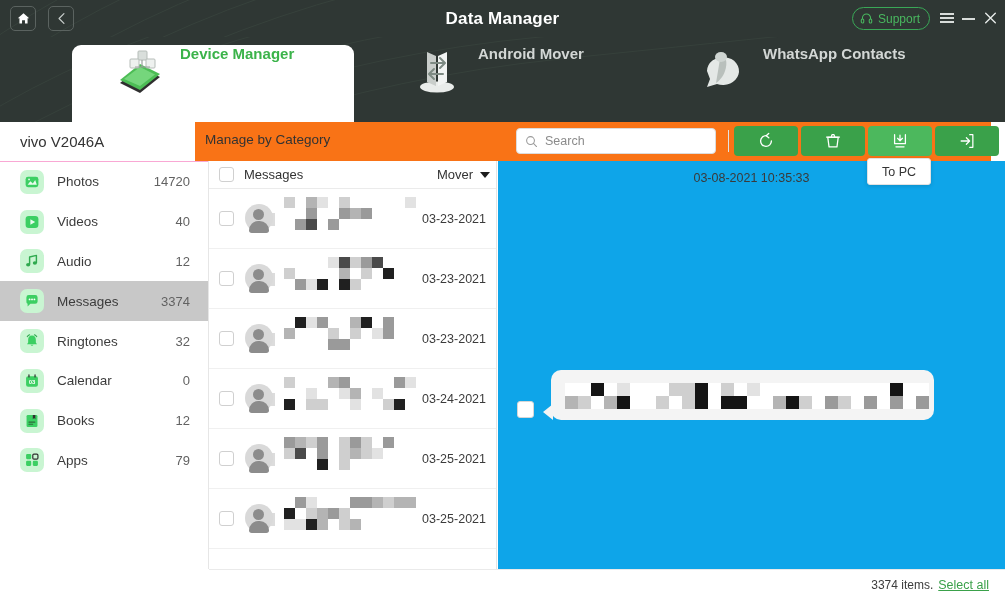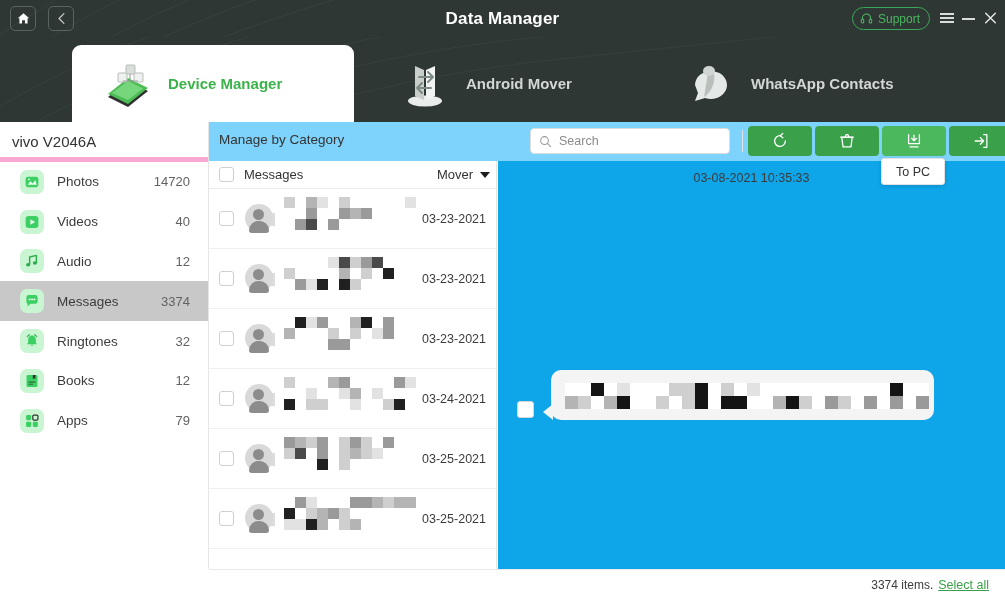--- a/index.html
+++ b/index.html
@@ -48,59 +48,59 @@
   #tabstrip {
     position: absolute; left: 0; top: 37px; width: 1005px; height: 85px;
     background: #2f3734; overflow: hidden;
   }
   #tabstrip .swirl {
     position: absolute; left: 0; top: -40px; width: 1005px; height: 220px;
     opacity: .5; pointer-events: none;
   }
   .tab {
     position: absolute; top: 8px; height: 77px;
-    display: flex; align-items: center; gap: 14px;
-    padding-left: 28px;
+    display: flex; gap: 14px;
+    padding-left: 40px;
   }
   #tab-device   { left: 72px; width: 282px; background:#ffffff; border-radius: 9px 9px 0 0; }
   #tab-android  { left: 370px; width: 290px; }
   #tab-whatsapp { left: 655px; width: 300px; }
   .tab-label { font-size: 15px; font-weight: bold; }
   #tab-device .tab-label { color: #3bb34a; }
   #tab-android .tab-label, #tab-whatsapp .tab-label { color: #d3d7d5; }
   .tab-icon { width: 54px; height: 50px; flex: 0 0 54px; }
 
   
   #sidebar {
     position: absolute; left: 0; top: 122px; width: 209px; height: 477px;
     background: #ffffff; border-right: 1px solid #e6e6e6;
     overflow: hidden;
   }
   #device-name {
-    height: 40px; line-height: 40px; padding-left: 12px;
+    height: 40px; line-height: 40px; padding-left: 20px;
     font-size: 15px; color: #333333;
-    border-bottom: 5px solid #f9a8d4;
+    border-bottom: 1px solid #f9a8d4;
   }
   .side-item {
     position: relative; height: 39.8px; display: flex; align-items: center;
     padding-left: 20px;
   }
   .side-item.active { background: #c8c8c8; }
   .si-icon {
     width: 24px; height: 24px; flex: 0 0 24px; border-radius: 7px;
     background: #c9f5d2; display:flex; align-items:center; justify-content:center;
     margin-right: 13px;
   }
   .si-label { font-size: 13.5px; color: #3c3c3c; flex: 1 1 auto; }
   .si-count { font-size: 13px; color: #626262; padding-right: 18px; }
 
   
   #content-toolbar {
-    position: absolute; left: 209px; top: 122px; width: 796px; height: 39px;
-    background: #7dd3fc;
+    position: absolute; left: 195px; top: 122px; width: 796px; height: 39px;
+    background: #f97316;
   }
   #manage-title {
     position: absolute; left: 10px; top: 10px;
     font-size: 13.5px; color: #333333;
   }
   #search-box {
     position: absolute; left: 321px; top: 6px; width: 200px; height: 26px;
     border: 1px solid #dcdcdc; border-radius: 4px;
     display: flex; align-items: center; padding: 0 8px; gap: 7px;
     background: #ffffff;
@@ -354,20 +354,31 @@
       <div class="side-item">
         <div class="si-icon">
           <svg width="16" height="16" viewBox="0 0 20 20">
             <path d="M10 3 C6.7 3 5.2 5.4 5.2 8.3 V12 L3.8 14 H16.2 L14.8 12 V8.3 C14.8 5.4 13.3 3 10 3 Z" fill="#3ccf63"></path>
             <path d="M8.2 14.8 a1.9 1.9 0 0 0 3.6 0" fill="#3ccf63"></path>
             <path d="M4 4.6 A6 6 0 0 1 7 2.3 M16 4.6 A6 6 0 0 0 13 2.3" fill="none" stroke="#2faa4f" stroke-width="1.3" stroke-linecap="round"></path>
           </svg>
         </div>
         <span class="si-label">Ringtones</span>
         <span class="si-count">32</span>
+      </div>
+      <div class="side-item">
+        <div class="si-icon">
+          <svg width="16" height="16" viewBox="0 0 20 20">
+            <rect x="2.6" y="4" width="14.8" height="13.2" rx="2.6" fill="#3ccf63"></rect>
+            <path d="M6.2 2.2 V5 M13.8 2.2 V5" stroke="#2f2f2f" stroke-width="1.5" stroke-linecap="round"></path>
+            <text x="10" y="14" font-size="7.4" font-weight="bold" text-anchor="middle" fill="#fff" font-family="Liberation Sans">03</text>
+          </svg>
+        </div>
+        <span class="si-label">Calendar</span>
+        <span class="si-count">0</span>
       </div>
       <div class="side-item">
         <div class="si-icon">
           <svg width="16" height="16" viewBox="0 0 20 20">
             <rect x="3.2" y="2.6" width="13.6" height="14.8" rx="1.6" fill="#3ccf63"></rect>
             <path d="M11 2.6 v5.2 l1.6 -1.4 1.6 1.4 V2.6 Z" fill="#2f2f2f"></path>
             <path d="M6.2 11.4 h7.4 M6.2 14 h4.6" stroke="#2e6b3d" stroke-width="1.4" stroke-linecap="round"></path>
           </svg>
         </div>
         <span class="si-label">Books</span>

